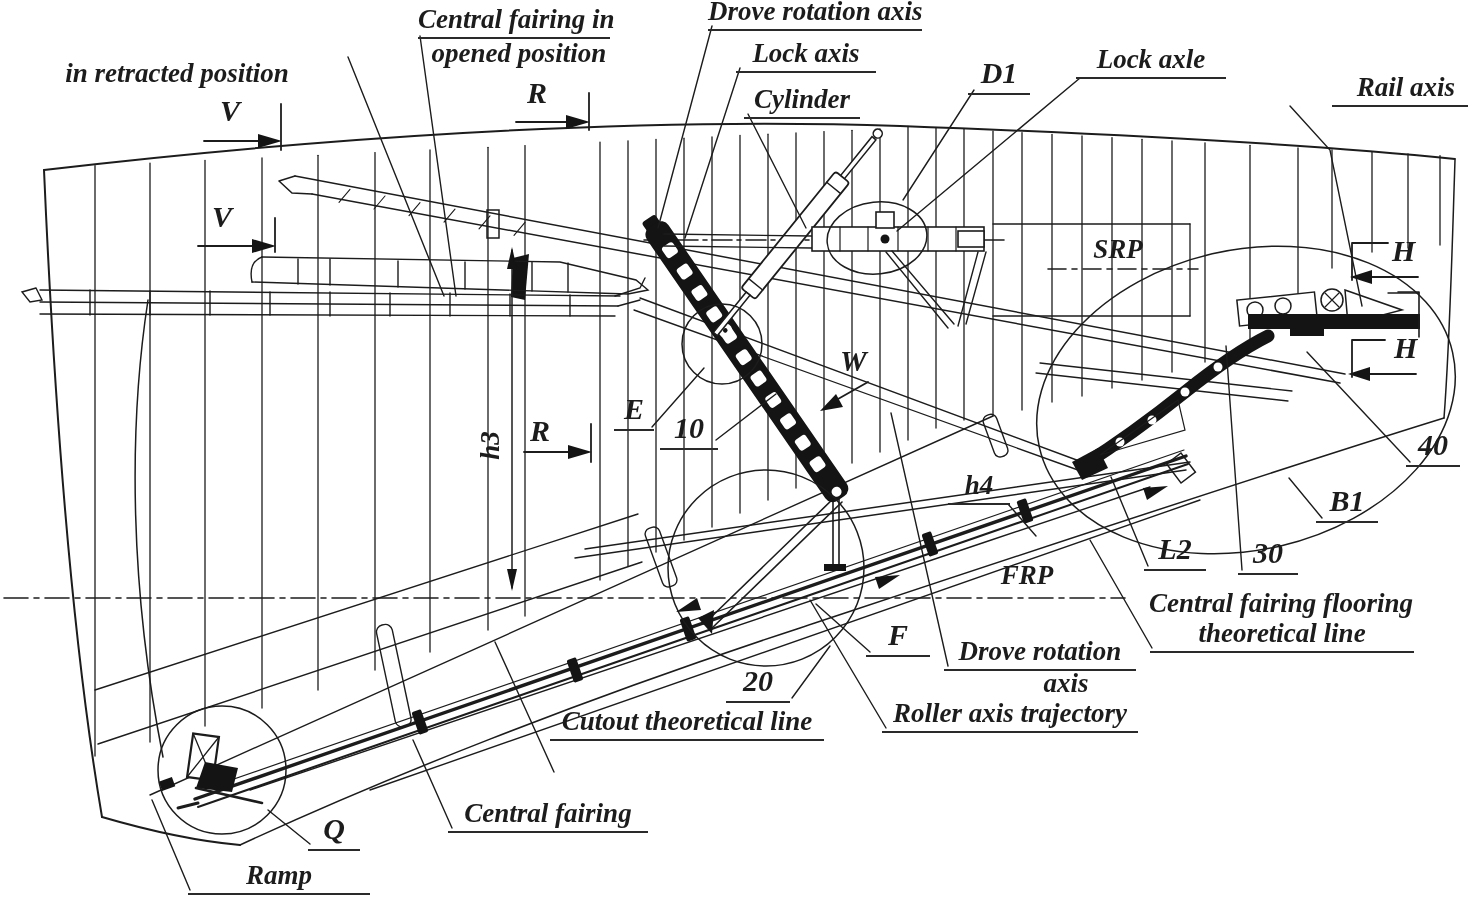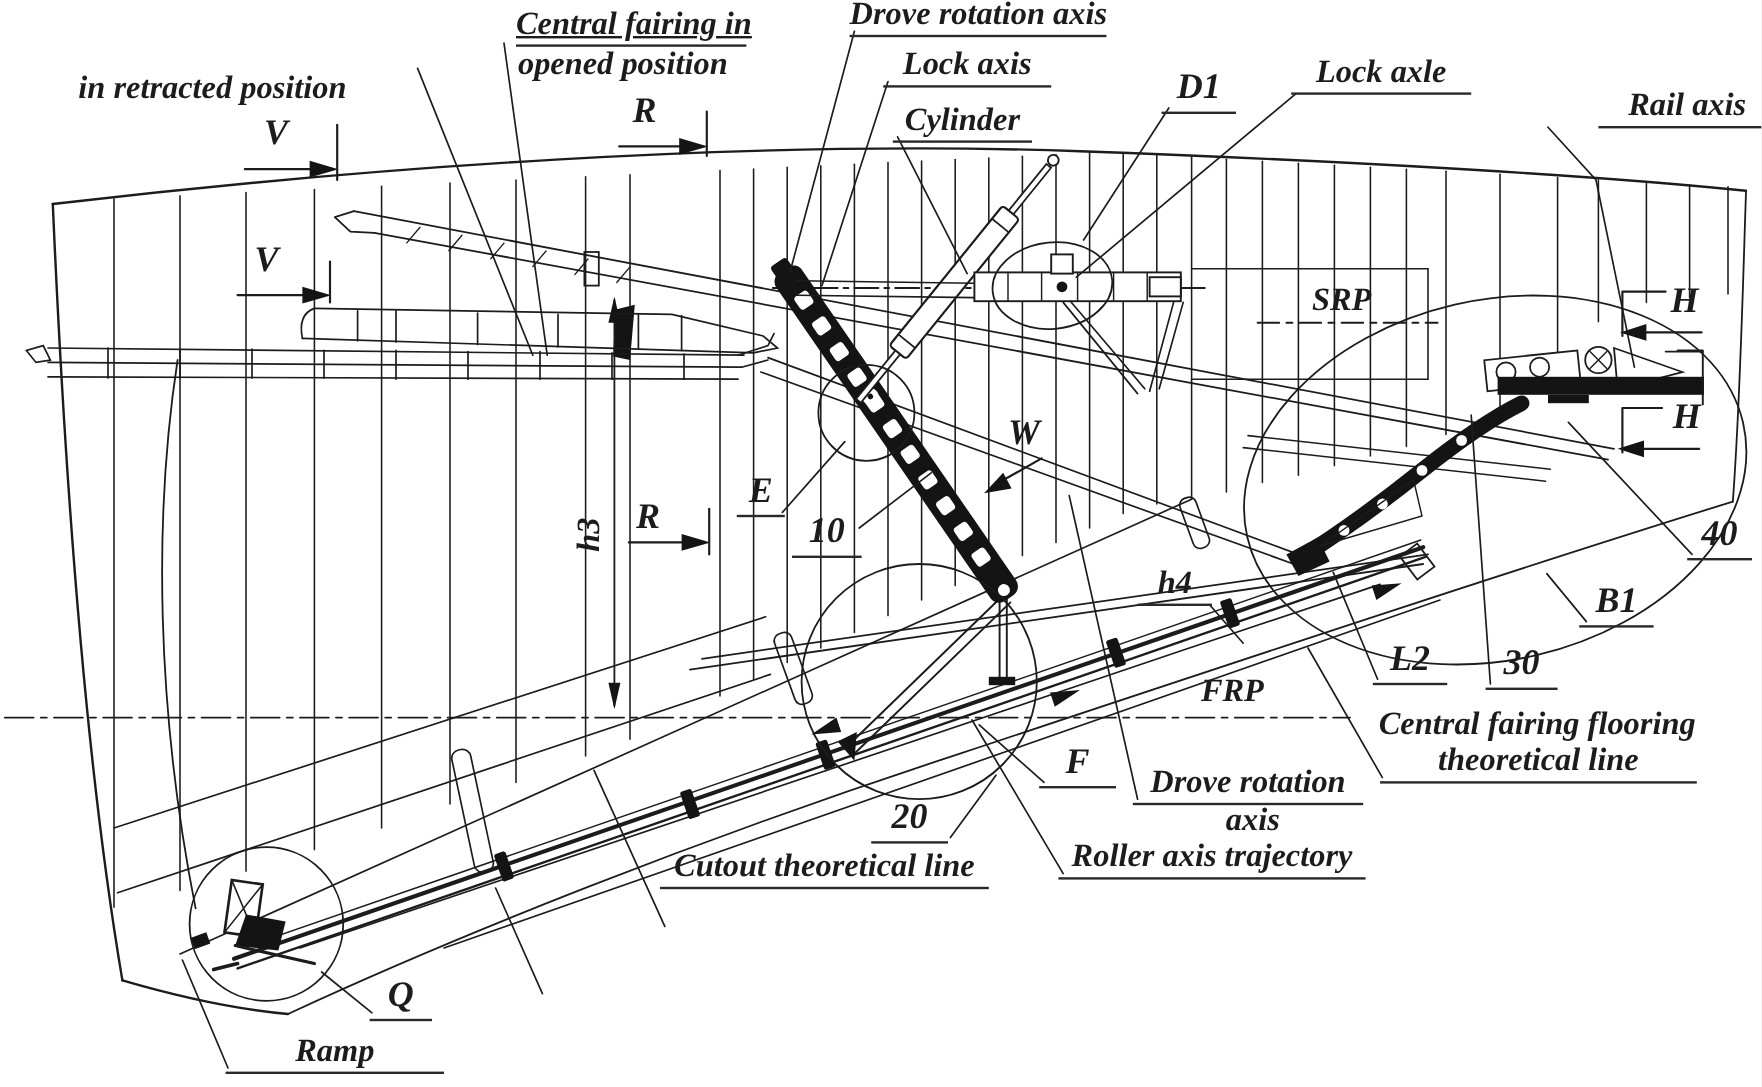--- a/index.html
+++ b/index.html
@@ -318,21 +318,21 @@
       <polygon points="900,575 879,589 875,577" fill="#141414" stroke="none"></polygon>
       <polygon points="1168,486 1147,500 1143,488" fill="#141414" stroke="none"></polygon>
       <polygon points="676,612 697,598 701,610" fill="#141414" stroke="none"></polygon>
     </g>
   </g>
 </svg>
 
 <div class="labels">
   <div class="lbl" style="left:52px;top:58px;width:250px;">in retracted position</div>
 
-  <div class="lbl shelf" style="left:430px;top:4px;width:192px;text-decoration:underline;">Central fairing in</div>
+  <div class="lbl shelf" style="left:418px;top:4px;width:192px;">Central fairing in</div>
   <div class="lbl" style="left:430px;top:38px;width:178px;">opened position</div>
 
   <div class="lbl shelf" style="left:708px;top:-4px;width:214px;">Drove rotation axis</div>
   <div class="lbl shelf" style="left:736px;top:38px;width:140px;">Lock axis</div>
   <div class="lbl shelf" style="left:744px;top:84px;width:116px;">Cylinder</div>
   <div class="lbl shelf big" style="left:968px;top:56px;width:62px;">D1</div>
   <div class="lbl shelf" style="left:1076px;top:44px;width:150px;">Lock axle</div>
   <div class="lbl shelf" style="left:1332px;top:72px;width:148px;">Rail axis</div>
 
   <div class="lbl" style="left:1086px;top:234px;width:64px;">SRP</div>
@@ -340,36 +340,37 @@
   <div class="lbl big" style="left:1394px;top:331px;">H</div>
 
   <div class="lbl big" style="left:220px;top:94px;">V</div>
   <div class="lbl big" style="left:212px;top:200px;">V</div>
   <div class="lbl big" style="left:527px;top:76px;">R</div>
   <div class="lbl big" style="left:530px;top:414px;">R</div>
   <div class="lbl big" style="left:840px;top:344px;">W</div>
 
   <div class="lbl rot" style="left:456px;top:430px;width:70px;">h3</div>
   <div class="lbl shelf big" style="left:614px;top:392px;width:40px;">E</div>
-  <div class="lbl shelf big" style="left:660px;top:426px;width:58px;">10</div>
+  <div class="lbl shelf big" style="left:660px;top:411px;width:58px;">10</div>
   <div class="lbl shelf" style="left:948px;top:470px;width:62px;">h4</div>
 
   <div class="lbl shelf big" style="left:1406px;top:428px;width:54px;">40</div>
   <div class="lbl shelf big" style="left:1316px;top:484px;width:62px;">B1</div>
   <div class="lbl shelf big" style="left:1144px;top:532px;width:62px;">L2</div>
   <div class="lbl shelf big" style="left:1238px;top:536px;width:60px;">30</div>
 
   <div class="lbl" style="left:996px;top:560px;width:62px;">FRP</div>
   <div class="lbl" style="left:1148px;top:588px;width:266px;">Central fairing flooring</div>
   <div class="lbl shelf" style="left:1150px;top:618px;width:264px;">theoretical line</div>
 
   <div class="lbl shelf big" style="left:866px;top:618px;width:64px;">F</div>
   <div class="lbl shelf" style="left:944px;top:636px;width:192px;">Drove rotation</div>
-  <div class="lbl" style="left:998px;top:668px;width:92px;">axis</div>
+  <div class="lbl" style="left:1020px;top:668px;width:92px;">axis</div>
 
   <div class="lbl shelf big" style="left:726px;top:664px;width:64px;">20</div>
   <div class="lbl shelf" style="left:882px;top:698px;width:256px;">Roller axis trajectory</div>
   <div class="lbl shelf" style="left:550px;top:706px;width:274px;">Cutout theoretical line</div>
+  <div class="lbl shelf" style="left:448px;top:798px;width:200px;">Central fairing</div>
   <div class="lbl shelf big" style="left:308px;top:812px;width:52px;">Q</div>
   <div class="lbl shelf" style="left:188px;top:860px;width:182px;font-style:italic;">Ramp</div>
 </div>
 
 </div>
 
 </body></html>

